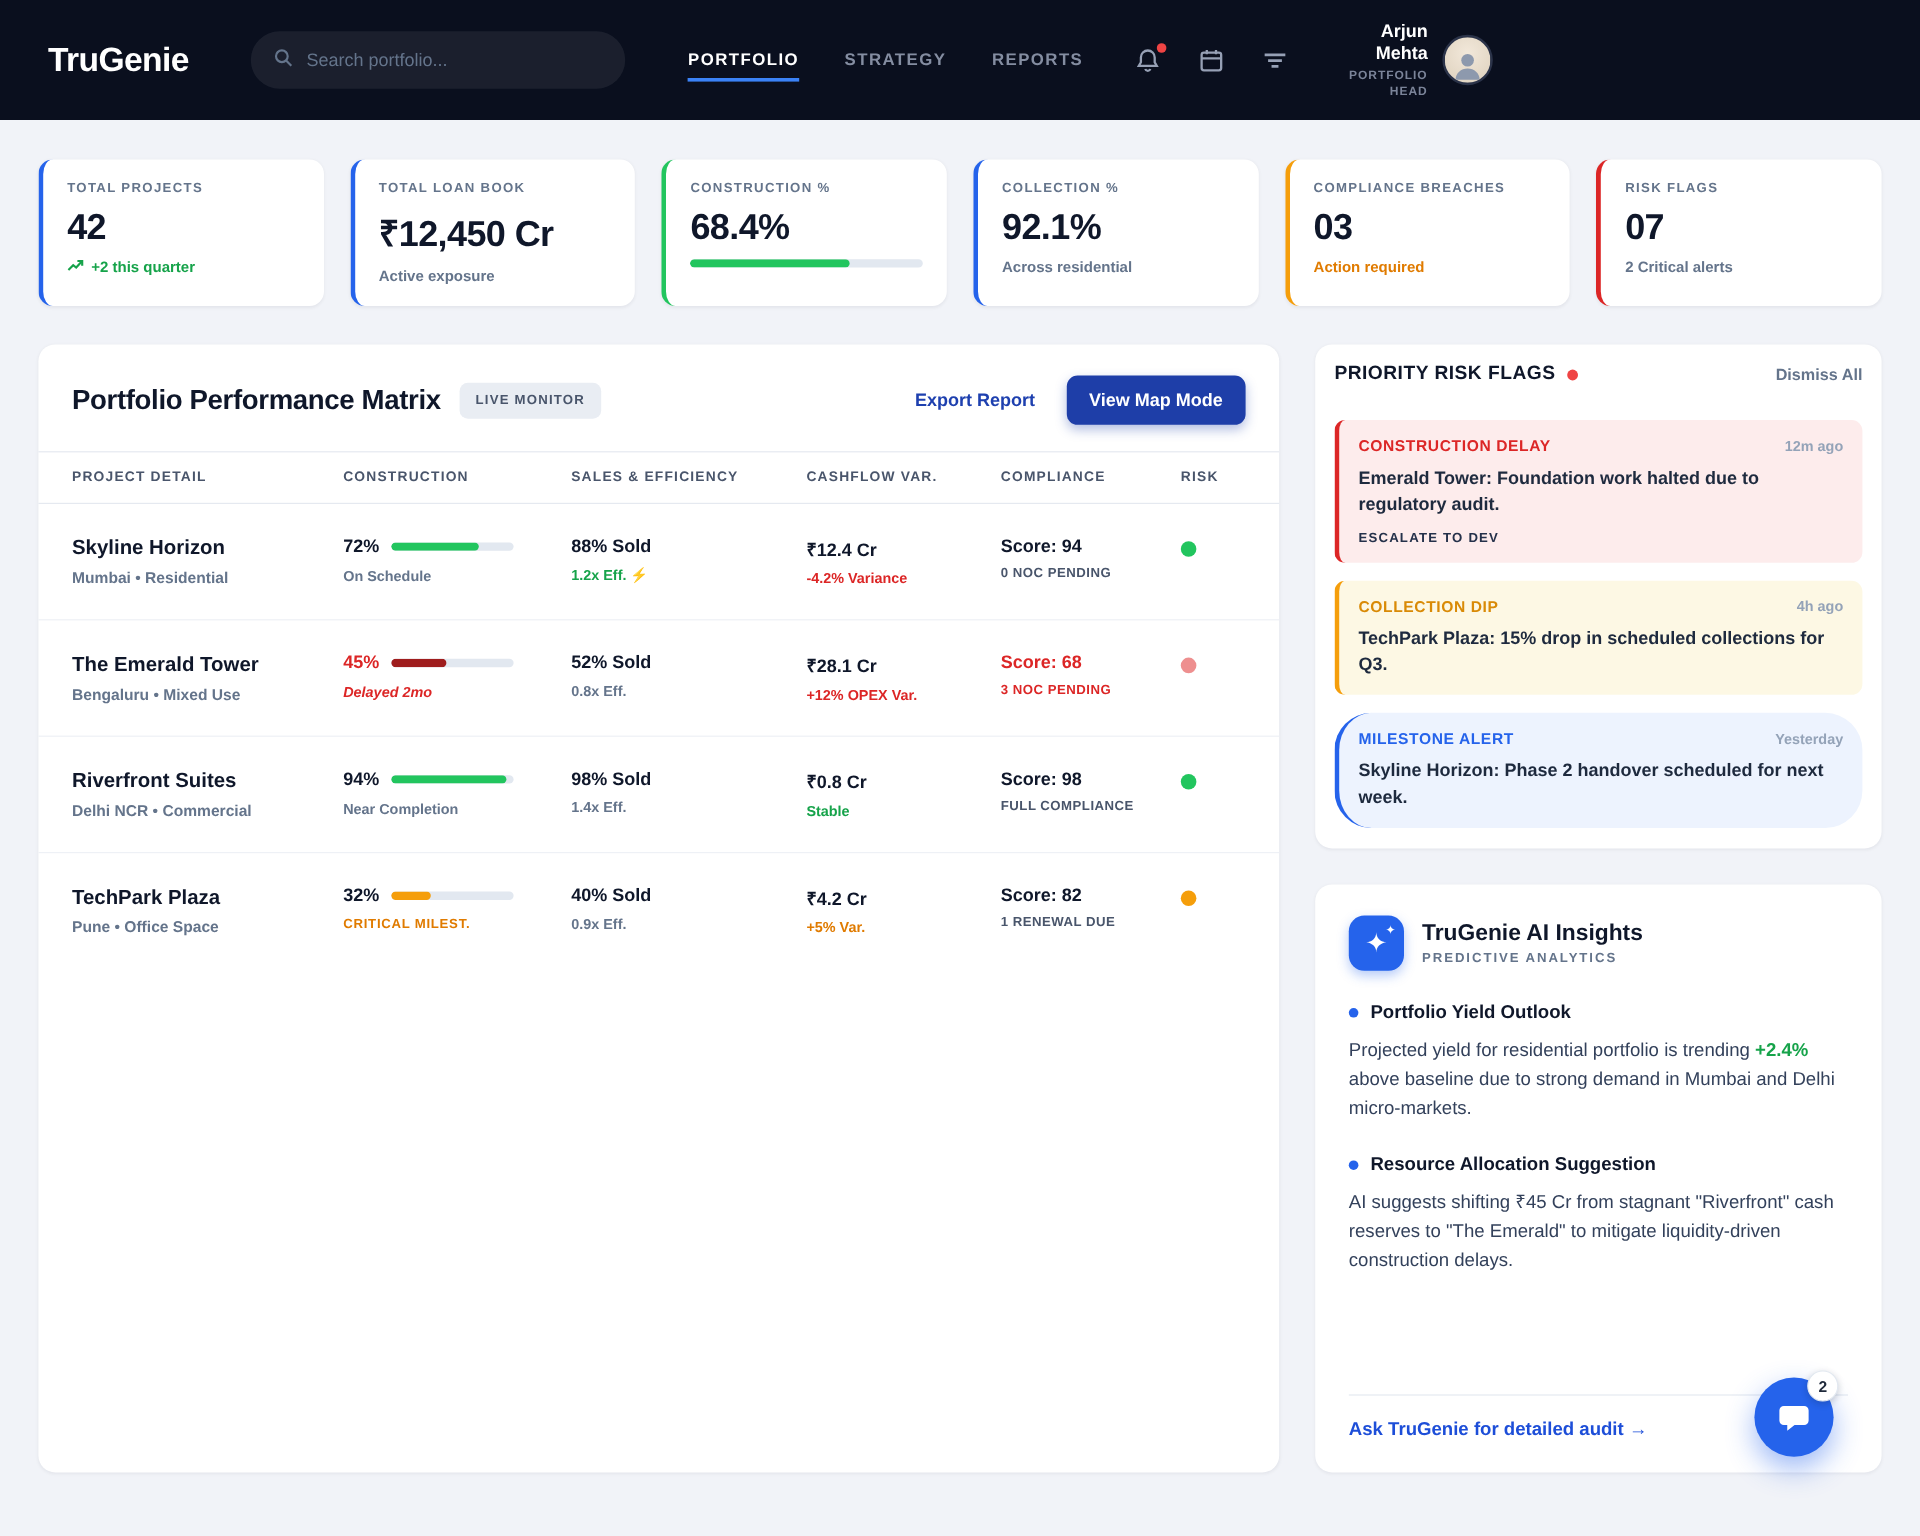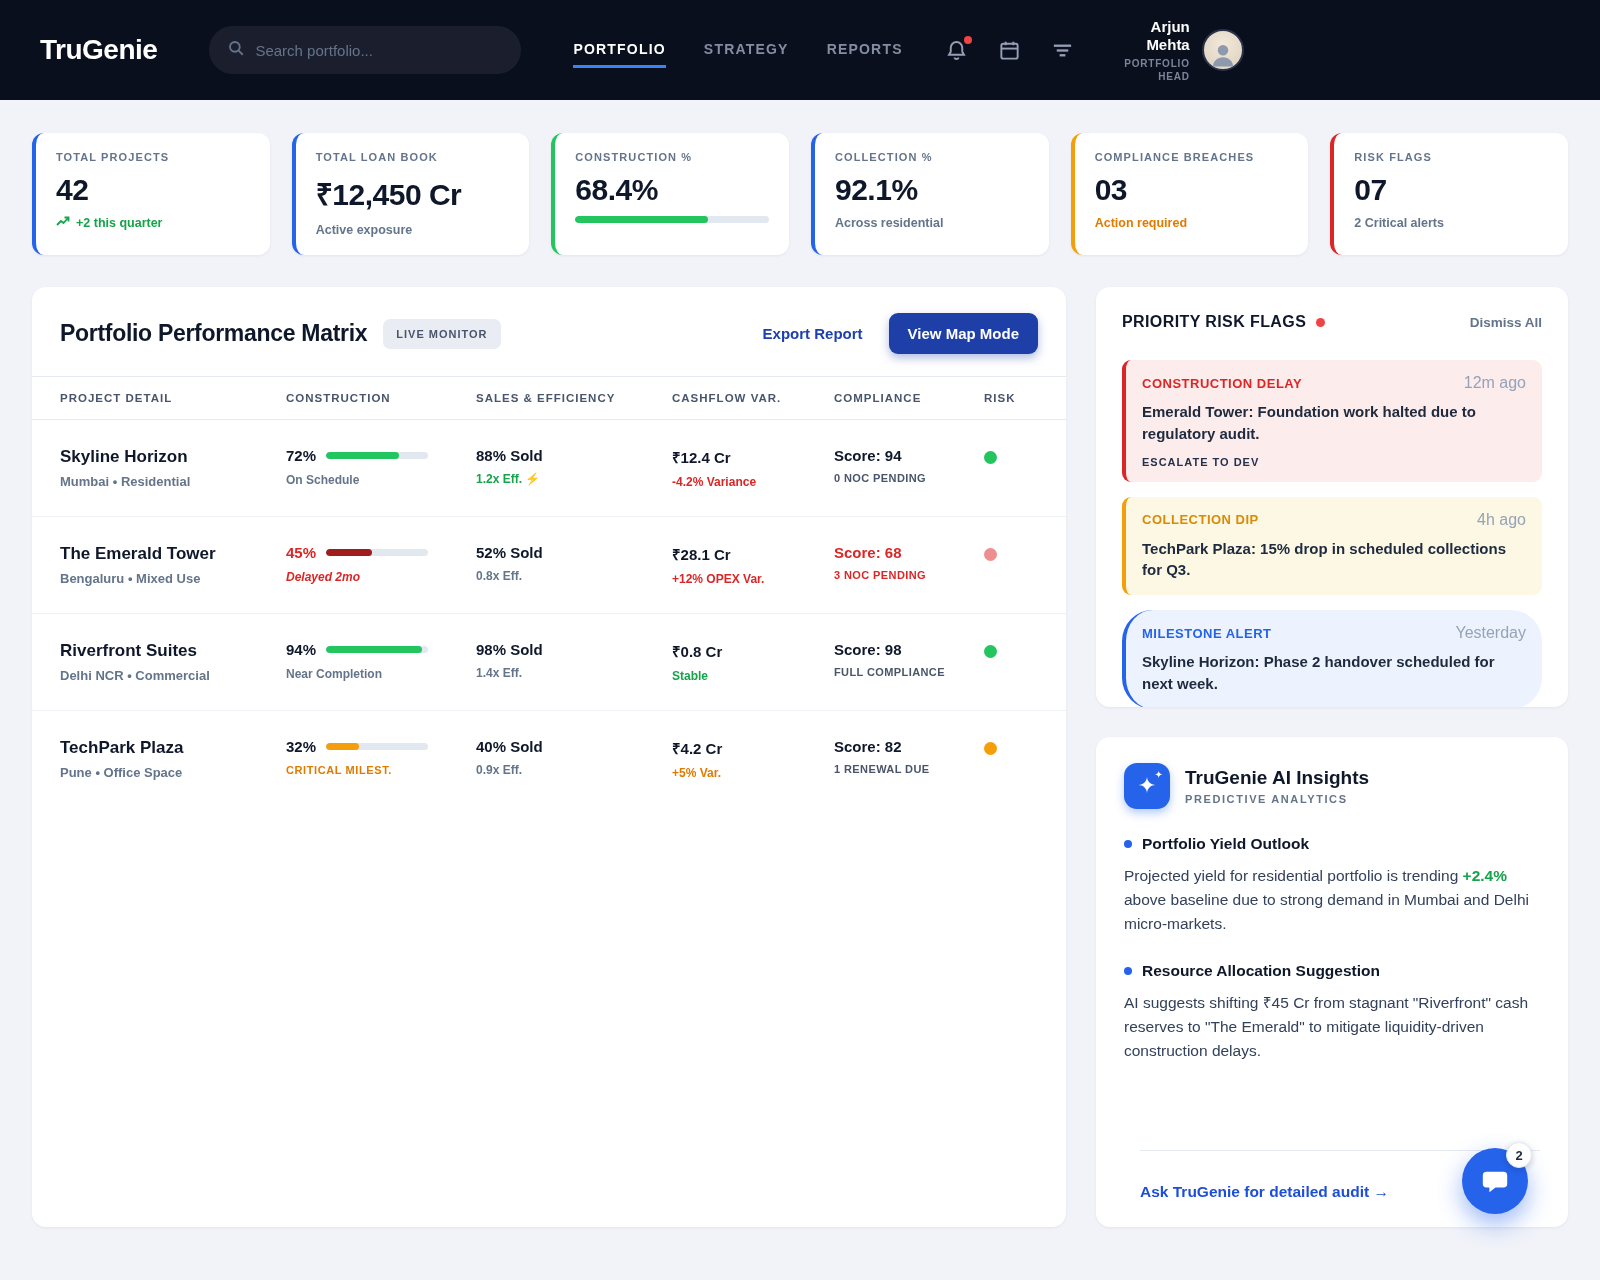--- a/index.html
+++ b/index.html
@@ -115,51 +115,51 @@
   .con-note { font-size:12px; color:#64748b; margin-top:9px; font-weight:600; }
   .con-note.italic { font-style:italic; font-weight:700; }
   .con-note.crit { font-size:11px; font-weight:800; letter-spacing:0.6px; }
   .cell-main { font-size:15px; font-weight:800; color:#0f172a; }
   .cell-sub { font-size:12px; font-weight:700; margin-top:8px; }
   .comp-sub { font-size:11px; font-weight:800; letter-spacing:0.4px; margin-top:8px; }
   .risk-dot { width:13px; height:13px; border-radius:50%; display:inline-block; margin-top:4px; }
 
   
   .rightcol { width:472px; display:flex; flex-direction:column; gap:30px; }
-  .risk-panel { padding:26px; height:420px; overflow:hidden; }
+  .risk-panel { padding:16px; height:420px; overflow:hidden; }
   .risk-head { display:flex; align-items:center; }
   .risk-title { font-size:16px; font-weight:800; letter-spacing:0.4px; display:flex; align-items:center; gap:10px; }
   .red-dot { width:9px; height:9px; border-radius:50%; background:#ef4444; display:inline-block; }
   .dismiss { margin-left:auto; color:#64748b; font-size:13.5px; font-weight:600; cursor:pointer; text-decoration:none; }
   .alert {
     border-left:4px solid; border-radius:9px; padding:14px 16px; margin-top:15px; cursor:pointer;
   }
   .alert-top { display:flex; align-items:center; }
   .alert-title { font-size:13px; font-weight:800; letter-spacing:0.5px; }
-  .alert-time { margin-left:auto; font-size:16px; color:#94a3b8; font-weight:400; }
+  .alert-time { margin-left:auto; font-size:12px; color:#94a3b8; font-weight:700; }
   .alert-body { font-size:15px; font-weight:700; color:#1e2a3e; line-height:1.45; margin-top:9px; }
   .alert-action { font-size:11px; font-weight:800; color:#25314a; letter-spacing:1px; margin-top:11px; }
   .alert-action:empty { display:none; }
 
   .insights { flex:1; padding:26px 28px; display:flex; flex-direction:column; }
   .ins-head { display:flex; align-items:center; gap:15px; }
   .ins-icon {
     width:46px; height:46px; border-radius:13px; background:#2563eb;
     display:flex; align-items:center; justify-content:center; color:#fff; font-size:22px;
     box-shadow:0 4px 10px rgba(37,99,235,0.35); position:relative;
   }
   .ins-icon .mini-spark { position:absolute; font-size:10px; top:6px; right:7px; }
   .ins-title { font-size:19px; font-weight:800; }
   .ins-sub { font-size:11px; font-weight:800; color:#64748b; letter-spacing:1.6px; margin-top:4px; }
   .ins-item-head { display:flex; align-items:center; gap:10px; margin-top:26px; }
   .blue-dot { width:8px; height:8px; border-radius:50%; background:#2563eb; flex:0 0 auto; }
   .ins-item-title { font-size:15.5px; font-weight:800; color:#0f172a; }
   .ins-body { font-size:15.5px; color:#33415b; line-height:1.55; margin-top:11px; font-weight:500; }
   .ins-highlight { color:#16a34a; font-weight:800; }
-  .ins-cta-wrap { margin-top:auto; border-top:1px solid #e5e9f0; padding-top:32px;margin-left:16px; }
+  .ins-cta-wrap { margin-top:auto; border-top:1px solid #e5e9f0; padding-top:20px; }
   .ins-cta { color:#1d4ed8; font-size:15.5px; font-weight:800; text-decoration:none; cursor:pointer; }
 
   
   .chat-fab {
     position:absolute; right:72px; bottom:66px; width:66px; height:66px;
     background:#2563eb; border-radius:50%;
     display:flex; align-items:center; justify-content:center;
     box-shadow:0 10px 24px rgba(37,99,235,0.45); cursor:pointer;
   }
   .chat-badge {

